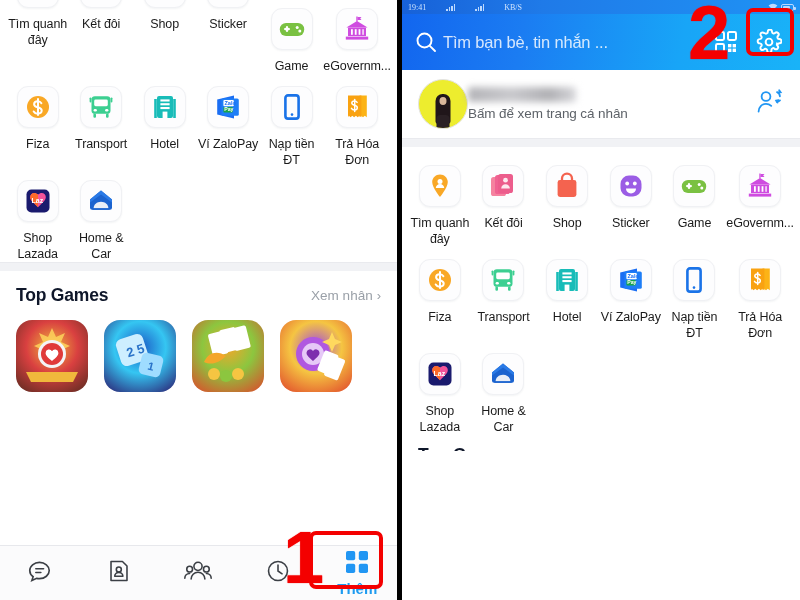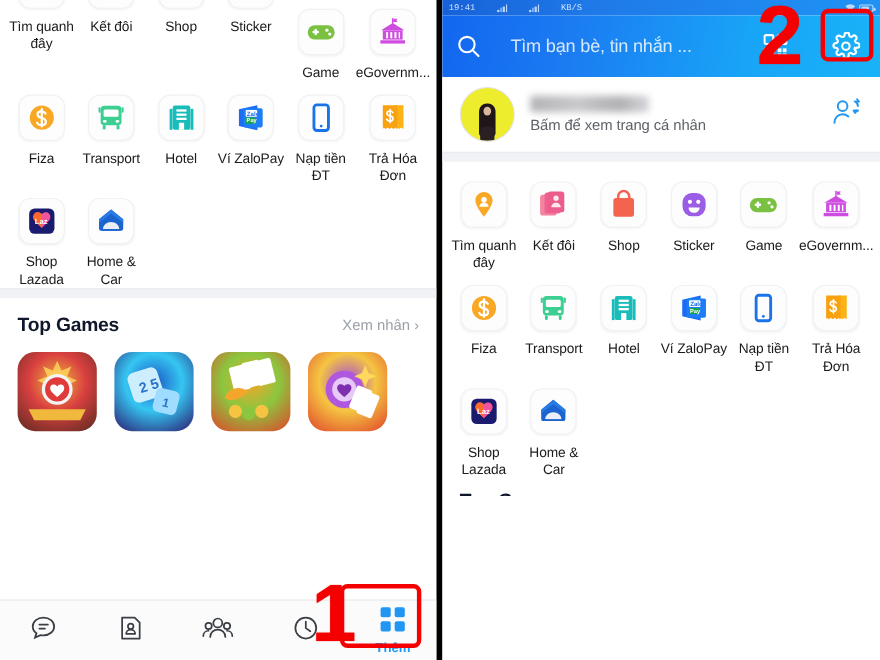--- a/index.html
+++ b/index.html
@@ -60,52 +60,52 @@
   .tg-row { display:flex; gap: 16px; margin-top: 14px; }
   .game-icon { width: 72px; height: 72px; border-radius: 16px; flex:none; overflow:hidden; position:relative; }
 
   
   .bottomnav {
     position:absolute; left:0; bottom:0; width:100%; height:55px;
     background:#fbfbfc; border-top:1px solid #e7e8ec;
     display:flex; align-items:center; justify-content: space-around;
   }
   .nav-item { width: 68px; display:flex; flex-direction:column; align-items:center; justify-content:center; gap:2px;}
-  .nav-label { font-size: 12px; color:#1e9bf0; font-weight:bold; }
+  .nav-label { font-size: 15px; color:#1e9bf0; font-weight:bold; }
 
   
   .statusbar {
     height: 14px; width:100%;
     background: linear-gradient(90deg,#1761d8 0%, #1f7ae8 35%, #1f93f5 100%);
     display:flex; align-items:center; padding: 0 6px;
     overflow:hidden;
   }
-  .sb-left { display:flex; align-items:center; gap:20px; font-size:8px; color:#cfe4ff; font-family:Liberation Mono, monospace;}
+  .sb-left { display:flex; align-items:center; gap:20px; font-size:8px; color:#cfe4ff; font-family:Liberation Serif, serif;}
   .sb-right { margin-left:auto; display:flex; align-items:center; gap:3px; font-size:8px; color:#cfe4ff;}
   .sb-bars { display:flex; align-items:flex-end; gap:1px; height:7px; }
   .sb-bars i { display:block; width:1.5px; background:#bcd9ff; }
   .sb-bars i:nth-child(1){height:2px} .sb-bars i:nth-child(2){height:3.5px}
   .sb-bars i:nth-child(3){height:5px} .sb-bars i:nth-child(4){height:7px}
   .sb-batt { width:13px; height:7px; border:1px solid #bcd9ff; border-radius:2px; position:relative; }
   .sb-batt::after{content:"";position:absolute; right:-3px; top:2px; width:2px;height:3px;background:#bcd9ff;border-radius:0 1px 1px 0;}
   .sb-batt span{position:absolute;left:1px;top:1px;bottom:1px;width:60%;background:#bcd9ff;border-radius:1px;}
 
   .appbar {
     height: 56px;
     background: linear-gradient(100deg,#1266ef 0%, #1b7cf2 30%, #18a5f7 70%, #19b3f8 100%);
-    display:flex; align-items:center; padding: 0 12px; gap: 26px;
+    display:flex; align-items:center; padding: 0 12px; gap: 5px;
   }
   .search-placeholder {
     flex:1; color: rgba(255,255,255,.82); font-size: 16.5px; letter-spacing:-.2px;
   }
   .bar-icon { flex:none; display:flex; align-items:center; justify-content:center; }
 
   
   .profile {
-    height: 68px; display:flex; align-items:center; gap: 14px;
+    height: 68px; display:flex; align-items:center; 
     padding: 0 16px; background:#fff;
   }
   .avatar {
     width: 50px; height: 50px; border-radius: 50%; flex:none;
     background: #eded2e; border: 1px solid #e3e3e6;
     position:relative; overflow:hidden;
   }
   .avatar .hair {
     position:absolute; left:50%; top:14px; transform:translateX(-50%);
     width:15px; height:30px; border-radius:7px 7px 3px 3px; background:#20161a;

